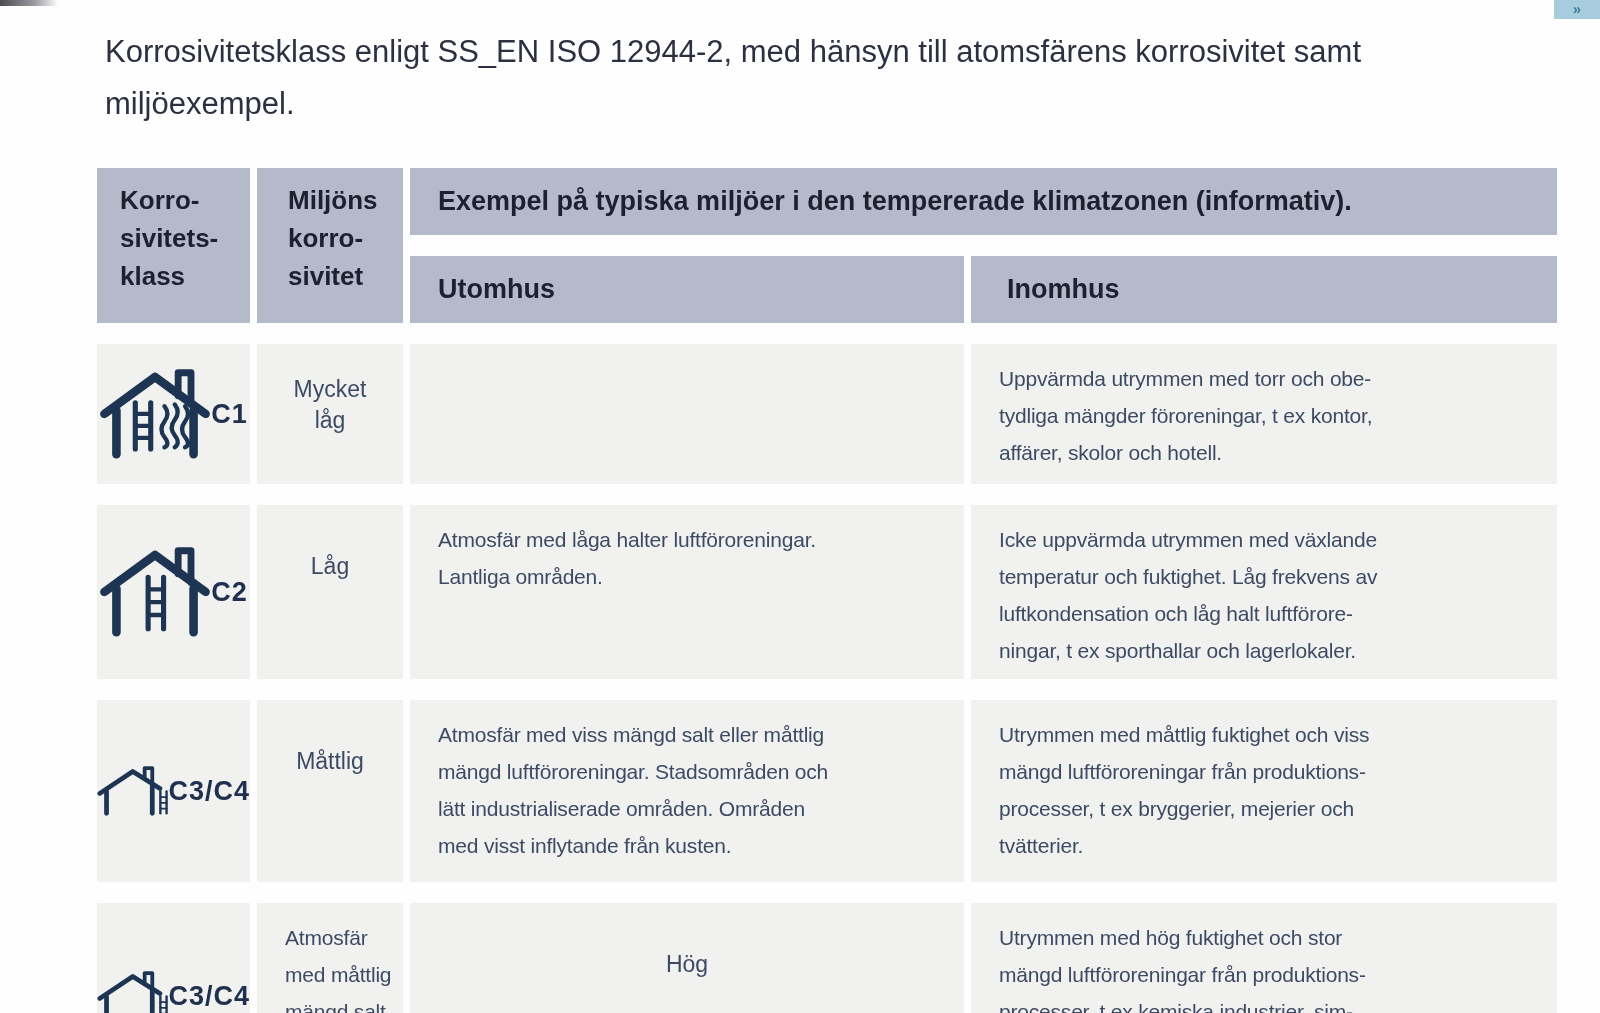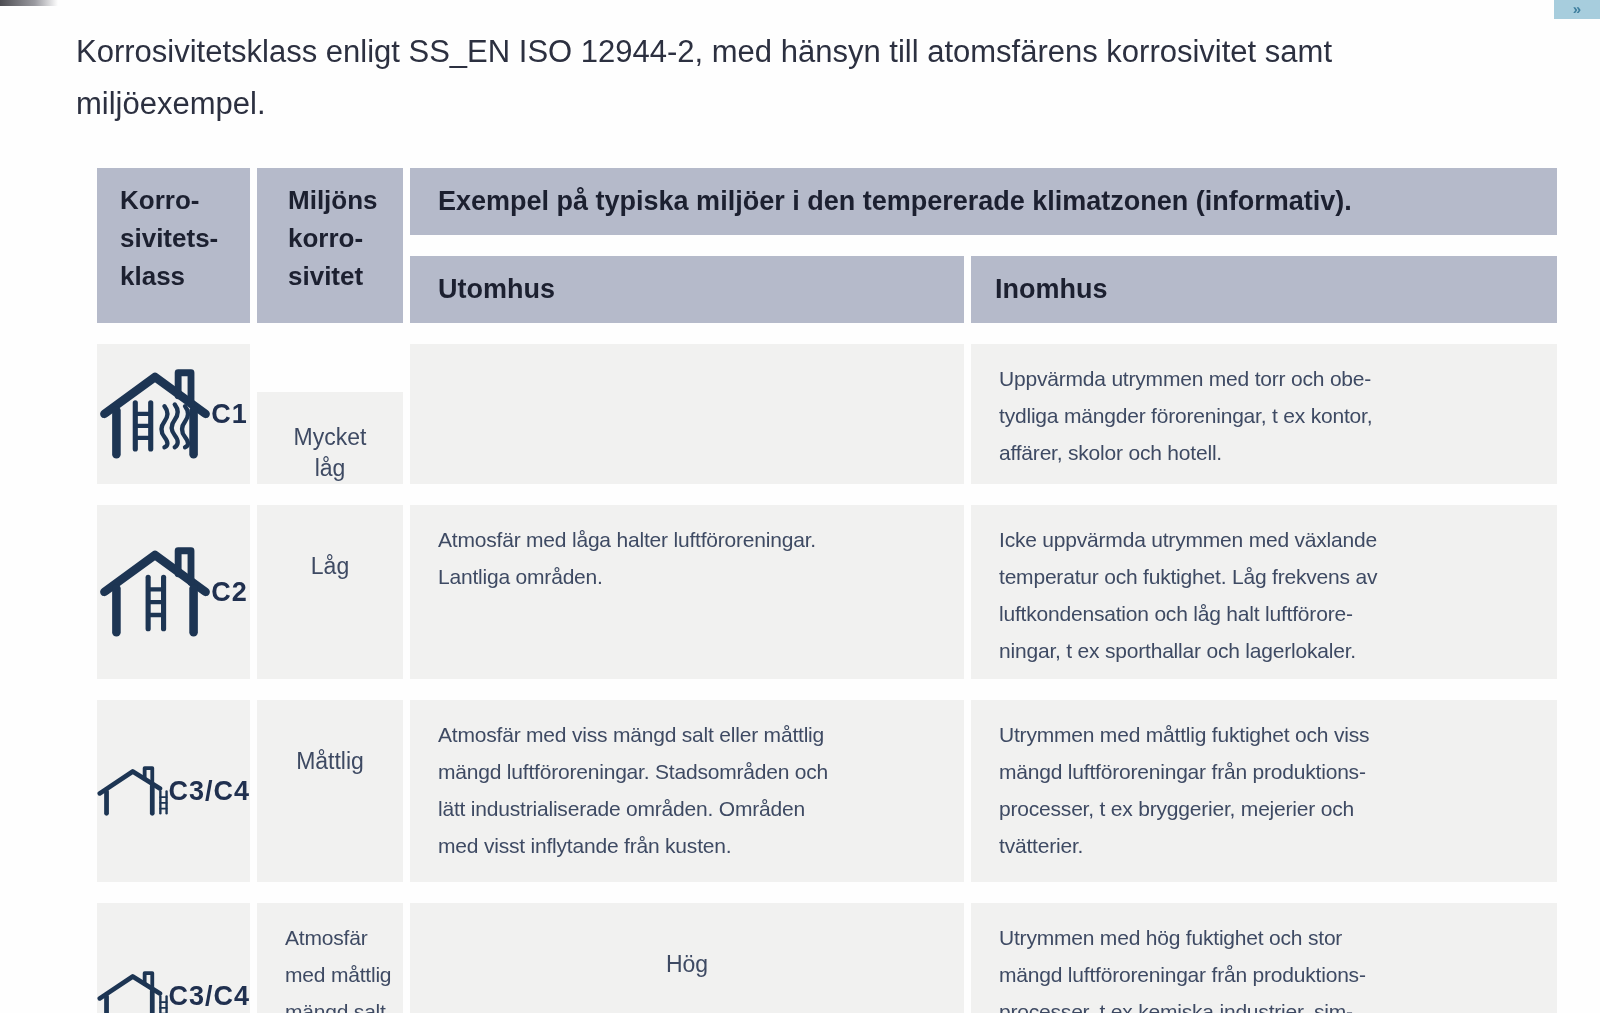--- a/index.html
+++ b/index.html
@@ -20,55 +20,55 @@
     position: absolute; right: 0; top: 0; width: 46px; height: 19px;
     background: #a7cddd; display: flex; align-items: center; justify-content: center;
     cursor: pointer;
   }
   .corner-tab .glyph {
     color: #3f7f9e; font-size: 15px; font-weight: bold; line-height: 1;
     transform: translatey(-1px);
   }
 
   .doc-title {
-    position: absolute; left: 76px; top: 26px; width: 1460px;
+    position: absolute; left: 105px; top: 26px; width: 1460px;
     font-size: 31px; line-height: 52px; font-weight: 400;
     color: #2c3040; white-space: pre-line; letter-spacing: 0px;
   }
 
   .corr-table {
     position: absolute; left: 97px; top: 168px;
     display: grid;
     grid-template-columns: 153px 146px 554px 586px;
     grid-template-rows: 67px 67px 140px 174px 182px 186px;
     gap: 21px 7px;
   }
   .th {
     background: #b5baca; color: #1c2030; font-weight: 700;
     white-space: pre-line;
   }
   .th-class { grid-column: 1; grid-row: 1 / 3; font-size: 26px; line-height: 38px; padding: 13px 0 0 23px; }
   .th-env   { grid-column: 2; grid-row: 1 / 3; font-size: 26px; line-height: 38px; padding: 13px 16px 0 31px; }
   .th-span  { grid-column: 3 / 5; grid-row: 1; font-size: 27px; display: flex; align-items: center; padding-left: 28px; }
   .th-out   { grid-column: 3; grid-row: 2; font-size: 27px; display: flex; align-items: center; padding-left: 28px; }
-  .th-in    { grid-column: 4; grid-row: 2; font-size: 27px; display: flex; align-items: center; padding-left: 24px; }
+  .th-in    { grid-column: 4; grid-row: 2; font-size: 27px; display: flex; align-items: center; padding-left: 36px; }
 
   .td { background: #f1f1f0; }
   .td-icon {
     display: flex; flex-direction: row; align-items: center; justify-content: center;
     padding-bottom: 2px;
   }
   .class-label {
     font-weight: 700; font-size: 27px; color: #20304f; letter-spacing: 1px; margin-top: 3px;
   }
   .td-env {
     text-align: center; color: #3e4a63; font-size: 23px; line-height: 31px;
     padding-top: 46px; white-space: pre-line;
   }
-  .td-env.first { padding-top: 30px; margin-top: 48px; }
+  .td-env.first { padding-top: 30px; }
   .td-text {
     color: #3e4a63; font-size: 21px; line-height: 37px;
     padding: 16px 10px 0 28px; white-space: pre-line; letter-spacing: -0.2px;
   }
   .icon-svg { display: block; }
 </style>
 </head>
 <body>
 
 <div class="page">

